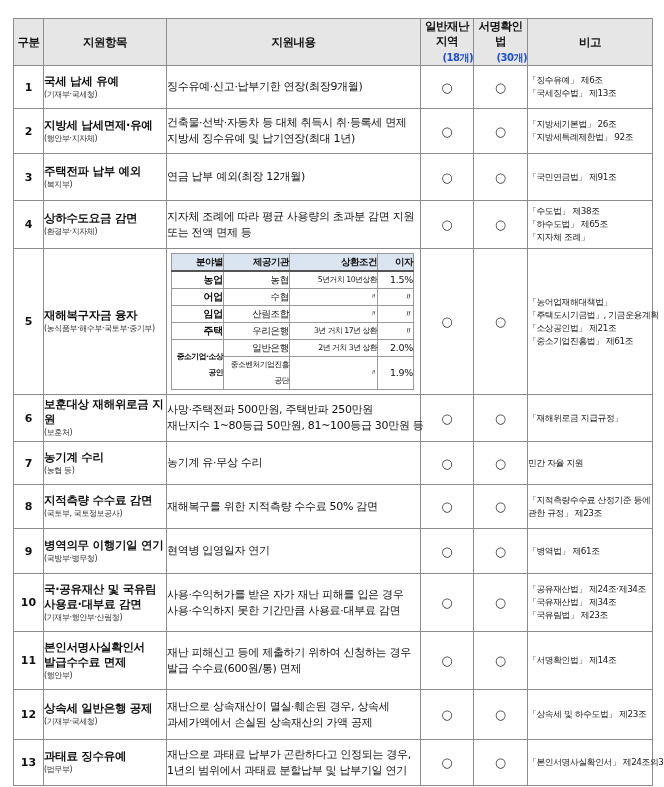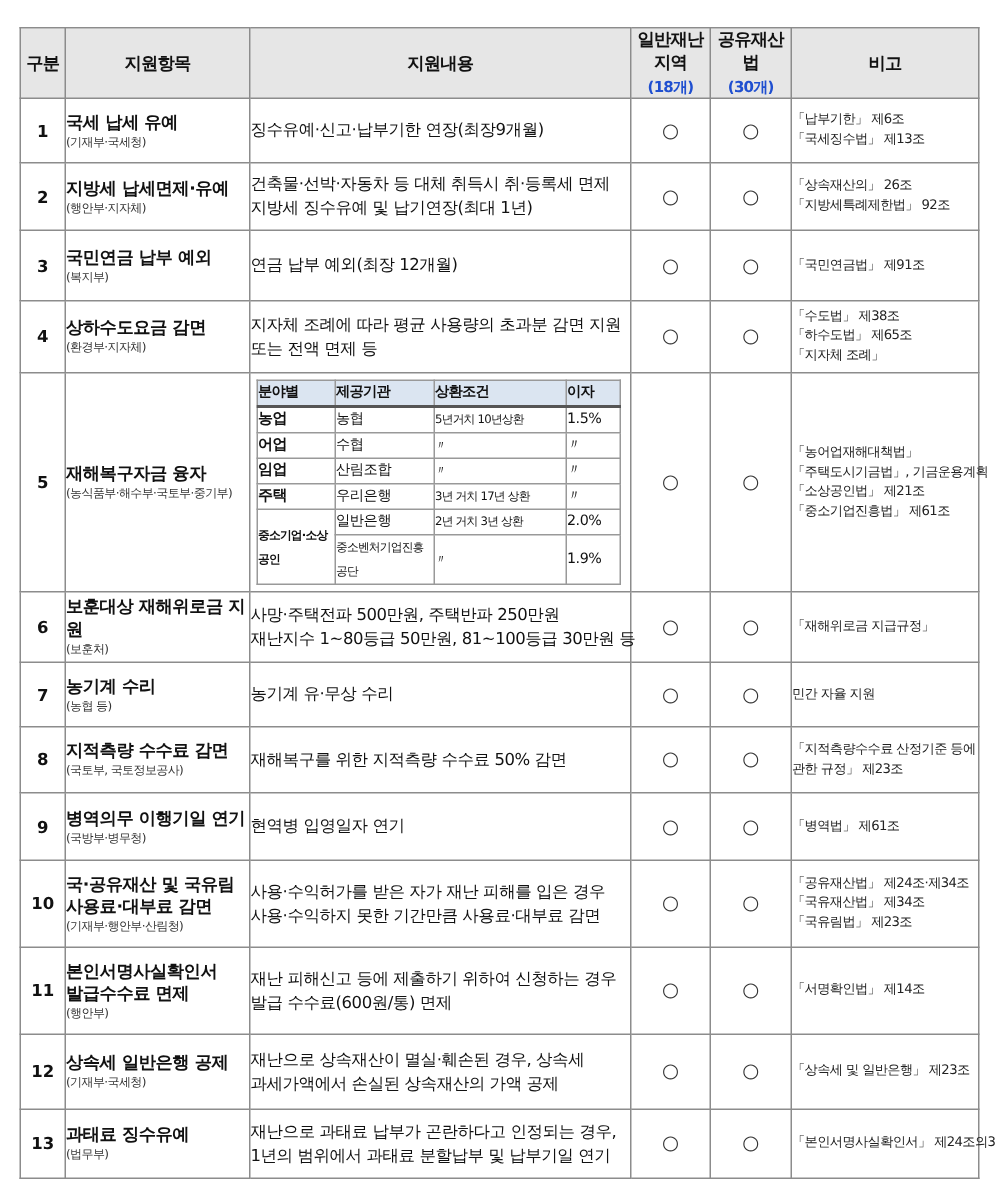--- a/index.html
+++ b/index.html
@@ -1,31 +1,31 @@
 <!DOCTYPE html>
 <html><head>
 <meta charset="utf-8">
 <style>
   html,body{margin:0;padding:0;background:#fff;}
   body{width:664px;height:787px;position:relative;font-family:"DejaVu Sans","Liberation Sans",sans-serif;color:#111;}
   table.main{position:absolute;left:13px;top:18px;border-collapse:collapse;width:639px;table-layout:fixed;}
   table.main td, table.main th{border:1.5px solid #8c8c8c;padding:0;vertical-align:middle;}
   table.main th{background:#e6e6e6;font-weight:bold;font-size:11.5px;height:38px;text-align:center;letter-spacing:-0.5px;}
-  th .sub{display:block;color:#1f4fd0;font-size:10px;font-weight:bold;margin-top:2px;}
+  th .sub{display:block;color:#1f4fd0;font-size:10px;font-weight:bold;margin-top:2px;text-align:right;}
   th.small{font-size:10px;}
   td.num{text-align:center;font-weight:bold;font-size:11px;}
   td.item{}
   td.item .t{display:block;font-weight:bold;font-size:11.5px;line-height:15px;letter-spacing:-0.3px;}
   td.item .s{display:block;font-size:8px;color:#333;line-height:12px;letter-spacing:-0.4px;}
   td.content{font-size:11px;line-height:16px;padding-left:3px;letter-spacing:-0.3px;}
   td.mark{text-align:center;font-size:13px;color:#333;}
   td.note{font-size:8.8px;line-height:13px;padding-left:3px;letter-spacing:-0.4px;color:#222;}
   .line{display:block;white-space:nowrap;}
   table.inner{border-collapse:collapse;margin:4px 0 4px 4px;width:242px;table-layout:fixed;}
-  table.inner td, table.inner th{border:1px solid #999;padding:0;text-align:left;height:16px;}
+  table.inner td, table.inner th{border:1px solid #999;padding:0;text-align:right;height:16px;}
   table.inner th{background:#dbe5f1;font-size:9.5px;font-weight:bold;border-bottom:2px solid #555;}
   table.inner td{font-size:9.5px;}
   table.inner td.f{font-weight:bold;font-size:10px;}
   table.inner td.sm{font-size:7.8px;letter-spacing:-0.5px;}
   table.inner td.fs{font-weight:bold;font-size:7.8px;letter-spacing:-0.5px;}
 </style>
 </head>
 <body>
 
 <table class="main">
@@ -36,62 +36,62 @@
       <col style="width:53px">
       <col style="width:54px">
       <col style="width:125px">
   </colgroup>
   <thead>
     <tr>
       <th>구분</th>
       <th>지원항목</th>
       <th>지원내용</th>
       <th class="small"><span>일반재난지역</span><span class="sub">(18개)</span></th>
-      <th class="small"><span>공유재산법</span><span class="sub">(30개)</span></th>
+      <th class="small"><span>서명확인법</span><span class="sub">(30개)</span></th>
       <th>비고</th>
     </tr>
   </thead>
   <tbody id="tbody">
       <tr style="height: 43px;">
         <td class="num">1</td>
         <td class="item">
           <span class="t">국세 납세 유예</span>
           <span class="s">(기재부·국세청)</span>
         </td>
         <td class="content">
           <span class="line">징수유예·신고·납부기한 연장(최장9개월)</span>
         </td>
         <td class="mark">○</td>
         <td class="mark">○</td>
         <td class="note">
-          <span class="line">「납부기한」 제6조</span>
+          <span class="line">「징수유예」 제6조</span>
           <span class="line">「국세징수법」 제13조</span>
         </td>
       </tr>
       <tr style="height: 45px;">
         <td class="num">2</td>
         <td class="item">
           <span class="t">지방세 납세면제·유예</span>
           <span class="s">(행안부·지자체)</span>
         </td>
         <td class="content">
           <span class="line">건축물·선박·자동차 등 대체 취득시 취·등록세 면제</span>
           <span class="line">지방세 징수유예 및 납기연장(최대 1년)</span>
         </td>
         <td class="mark">○</td>
         <td class="mark">○</td>
         <td class="note">
-          <span class="line">「상속재산의」 26조</span>
+          <span class="line">「지방세기본법」 26조</span>
           <span class="line">「지방세특례제한법」 92조</span>
         </td>
       </tr>
       <tr style="height: 47px;">
         <td class="num">3</td>
         <td class="item">
-          <span class="t">국민연금 납부 예외</span>
+          <span class="t">주택전파 납부 예외</span>
           <span class="s">(복지부)</span>
         </td>
         <td class="content">
           <span class="line">연금 납부 예외(최장 12개월)</span>
         </td>
         <td class="mark">○</td>
         <td class="mark">○</td>
         <td class="note">
           <span class="line">「국민연금법」 제91조</span>
         </td>
@@ -286,21 +286,21 @@
           <span class="t">상속세 일반은행 공제</span>
           <span class="s">(기재부·국세청)</span>
         </td>
         <td class="content">
           <span class="line">재난으로 상속재산이 멸실·훼손된 경우, 상속세</span>
           <span class="line">과세가액에서 손실된 상속재산의 가액 공제</span>
         </td>
         <td class="mark">○</td>
         <td class="mark">○</td>
         <td class="note">
-          <span class="line">「상속세 및 일반은행」 제23조</span>
+          <span class="line">「상속세 및 하수도법」 제23조</span>
         </td>
       </tr>
       <tr style="height: 46px;">
         <td class="num">13</td>
         <td class="item">
           <span class="t">과태료 징수유예</span>
           <span class="s">(법무부)</span>
         </td>
         <td class="content">
           <span class="line">재난으로 과태료 납부가 곤란하다고 인정되는 경우,</span>

